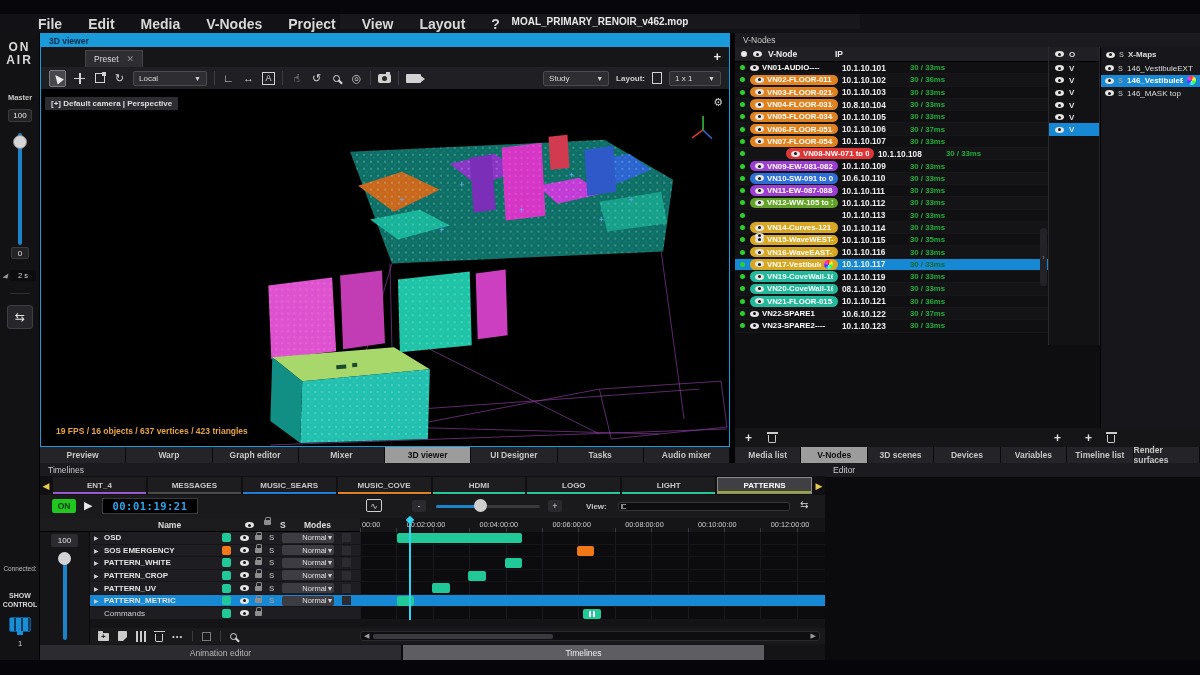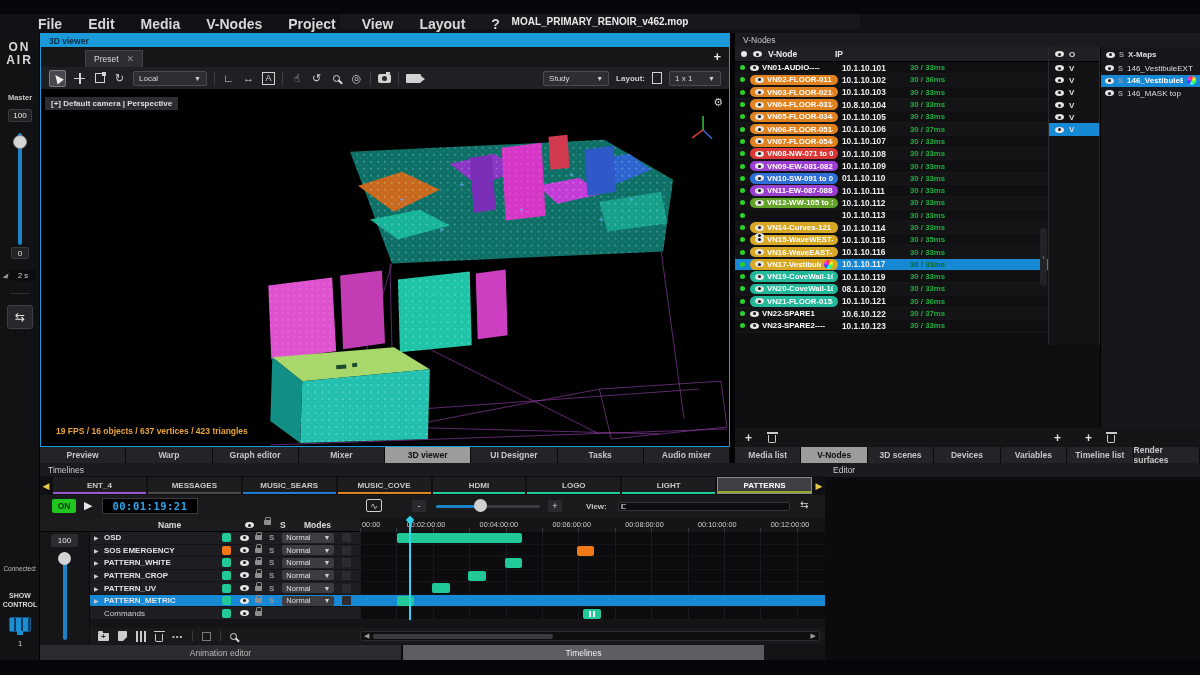--- a/index.html
+++ b/index.html
@@ -142,21 +142,21 @@
 #track-rows{position:absolute;top:69px;left:50px;width:270px;height:88px;display:flex;flex-direction:column}
 .trow{height:12.57px;display:flex;align-items:center;background:#1e1e22;border-bottom:1px solid #151517;padding-left:4px}
 .trow.sel{background:#1688d4}
 .tarrow{width:10px;font-size:6px;color:#cccccc;flex:none}
 .tname{font-size:8px;font-weight:bold;color:#e2e2e2;width:118px;white-space:nowrap;overflow:hidden;flex:none}
 .tname.cmd{font-weight:normal;color:#cfcfcf}
 .swatch{width:9px;height:9px;border-radius:2px;flex:none;margin-right:9px}
 .trow .eye{margin-right:6px}
 .trow .lock{margin-right:7px}
 .solo{font-size:8px;color:#9a9a9a;font-weight:bold;margin-right:8px}
-.modebox{width:52px;height:10px;background:#3c3c42;border-radius:2px;display:flex;align-items:center;justify-content:space-between;padding:0 4px;font-size:7.5px;color:#e0e0e0}
+.modebox{width:52px;height:10px;background:#3c3c42;border-radius:2px;display:flex;align-items:center;justify-content:space-between;padding:0 20px;font-size:7.5px;color:#e0e0e0}
 .xsq{width:9px;height:9px;background:#2c2c30;margin-left:8px}
 #tl-stripes{position:absolute;top:69px;left:320px;width:465px;height:88px;background:#0c0c0e;background-image:repeating-linear-gradient(90deg,#191920 0 1px,transparent 1px 36.4px)}
 .stripe{height:12.57px;border-bottom:1px solid #151517}
 .stripe.sel{background:#1688d4}
 #tl-clips{position:absolute;top:69px;left:320px;width:465px;height:88px;z-index:2}
 .clip{position:absolute;height:10px;border-radius:2px}
 .clip.pause{display:flex;align-items:center;justify-content:center;gap:2px}
 .pbar{width:2px;height:6px;background:#fff}
 #playhead{position:absolute;top:57px;width:1.5px;height:100px;background:#2fd4f0;z-index:4}
 #playhead::before{content:"";position:absolute;top:-3px;left:-2.5px;width:6px;height:6px;background:#2fd4f0;transform:rotate(45deg)}
@@ -434,21 +434,21 @@
         <span class="dot"></span>
         <span class="namebox pill" style="background: rgb(224, 130, 31);">
           <span class="eye"></span>
           <span class="pname">VN07-FLOOR-054-0</span>
         </span>
         <span class="vip">10.1.10.107</span>
         <span class="vlat">30 / 33ms</span>
       </div>
       <div class="vrow alt">
         <span class="dot"></span>
-        <span class="namebox pill" style="background: rgb(221, 54, 54);">
+        <span class="namebox pill" style="background: rgb(221, 54, 54); margin-left: 36px;">
           <span class="eye"></span>
           <span class="pname">VN08-NW-071 to 0</span>
         </span>
         <span class="vip">10.1.10.108</span>
         <span class="vlat">30 / 33ms</span>
       </div>
       <div class="vrow">
         <span class="dot"></span>
         <span class="namebox pill" style="background: rgb(155, 63, 209);">
           <span class="eye"></span>
@@ -456,21 +456,21 @@
         </span>
         <span class="vip">10.1.10.109</span>
         <span class="vlat">30 / 33ms</span>
       </div>
       <div class="vrow alt">
         <span class="dot"></span>
         <span class="namebox pill" style="background: rgb(46, 111, 214);">
           <span class="eye"></span>
           <span class="pname">VN10-SW-091 to 09</span>
         </span>
-        <span class="vip">01.1.10.110</span>
+        <span class="vip">10.6.10.110</span>
         <span class="vlat">30 / 33ms</span>
       </div>
       <div class="vrow">
         <span class="dot"></span>
         <span class="namebox pill" style="background: rgb(155, 63, 209);">
           <span class="eye"></span>
           <span class="pname">VN11-EW-087-088-</span>
         </span>
         <span class="vip">10.1.10.111</span>
         <span class="vlat">30 / 33ms</span>

